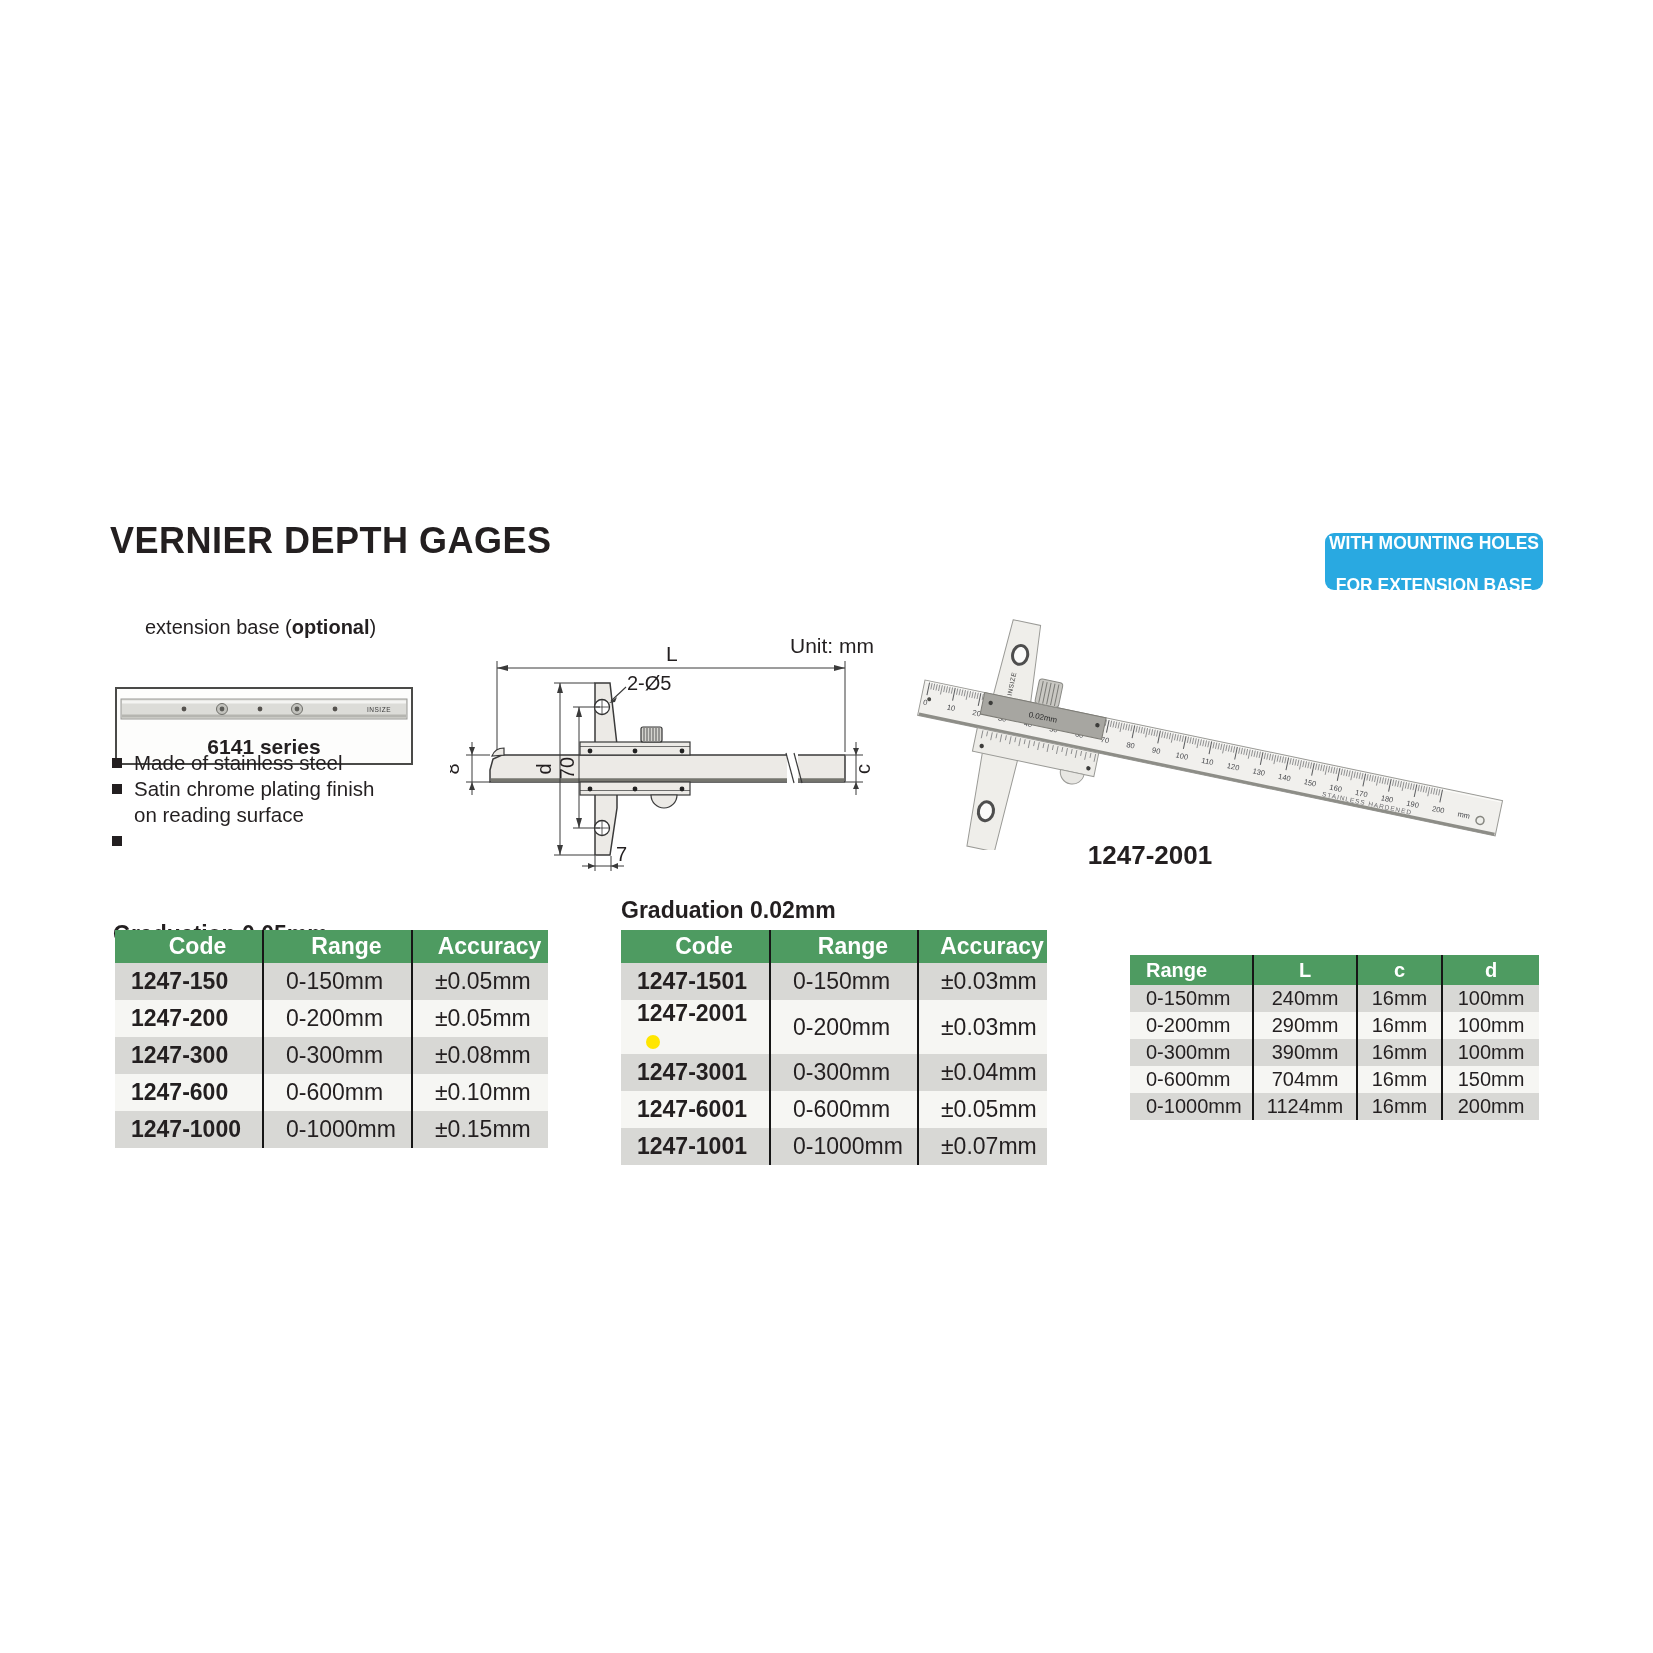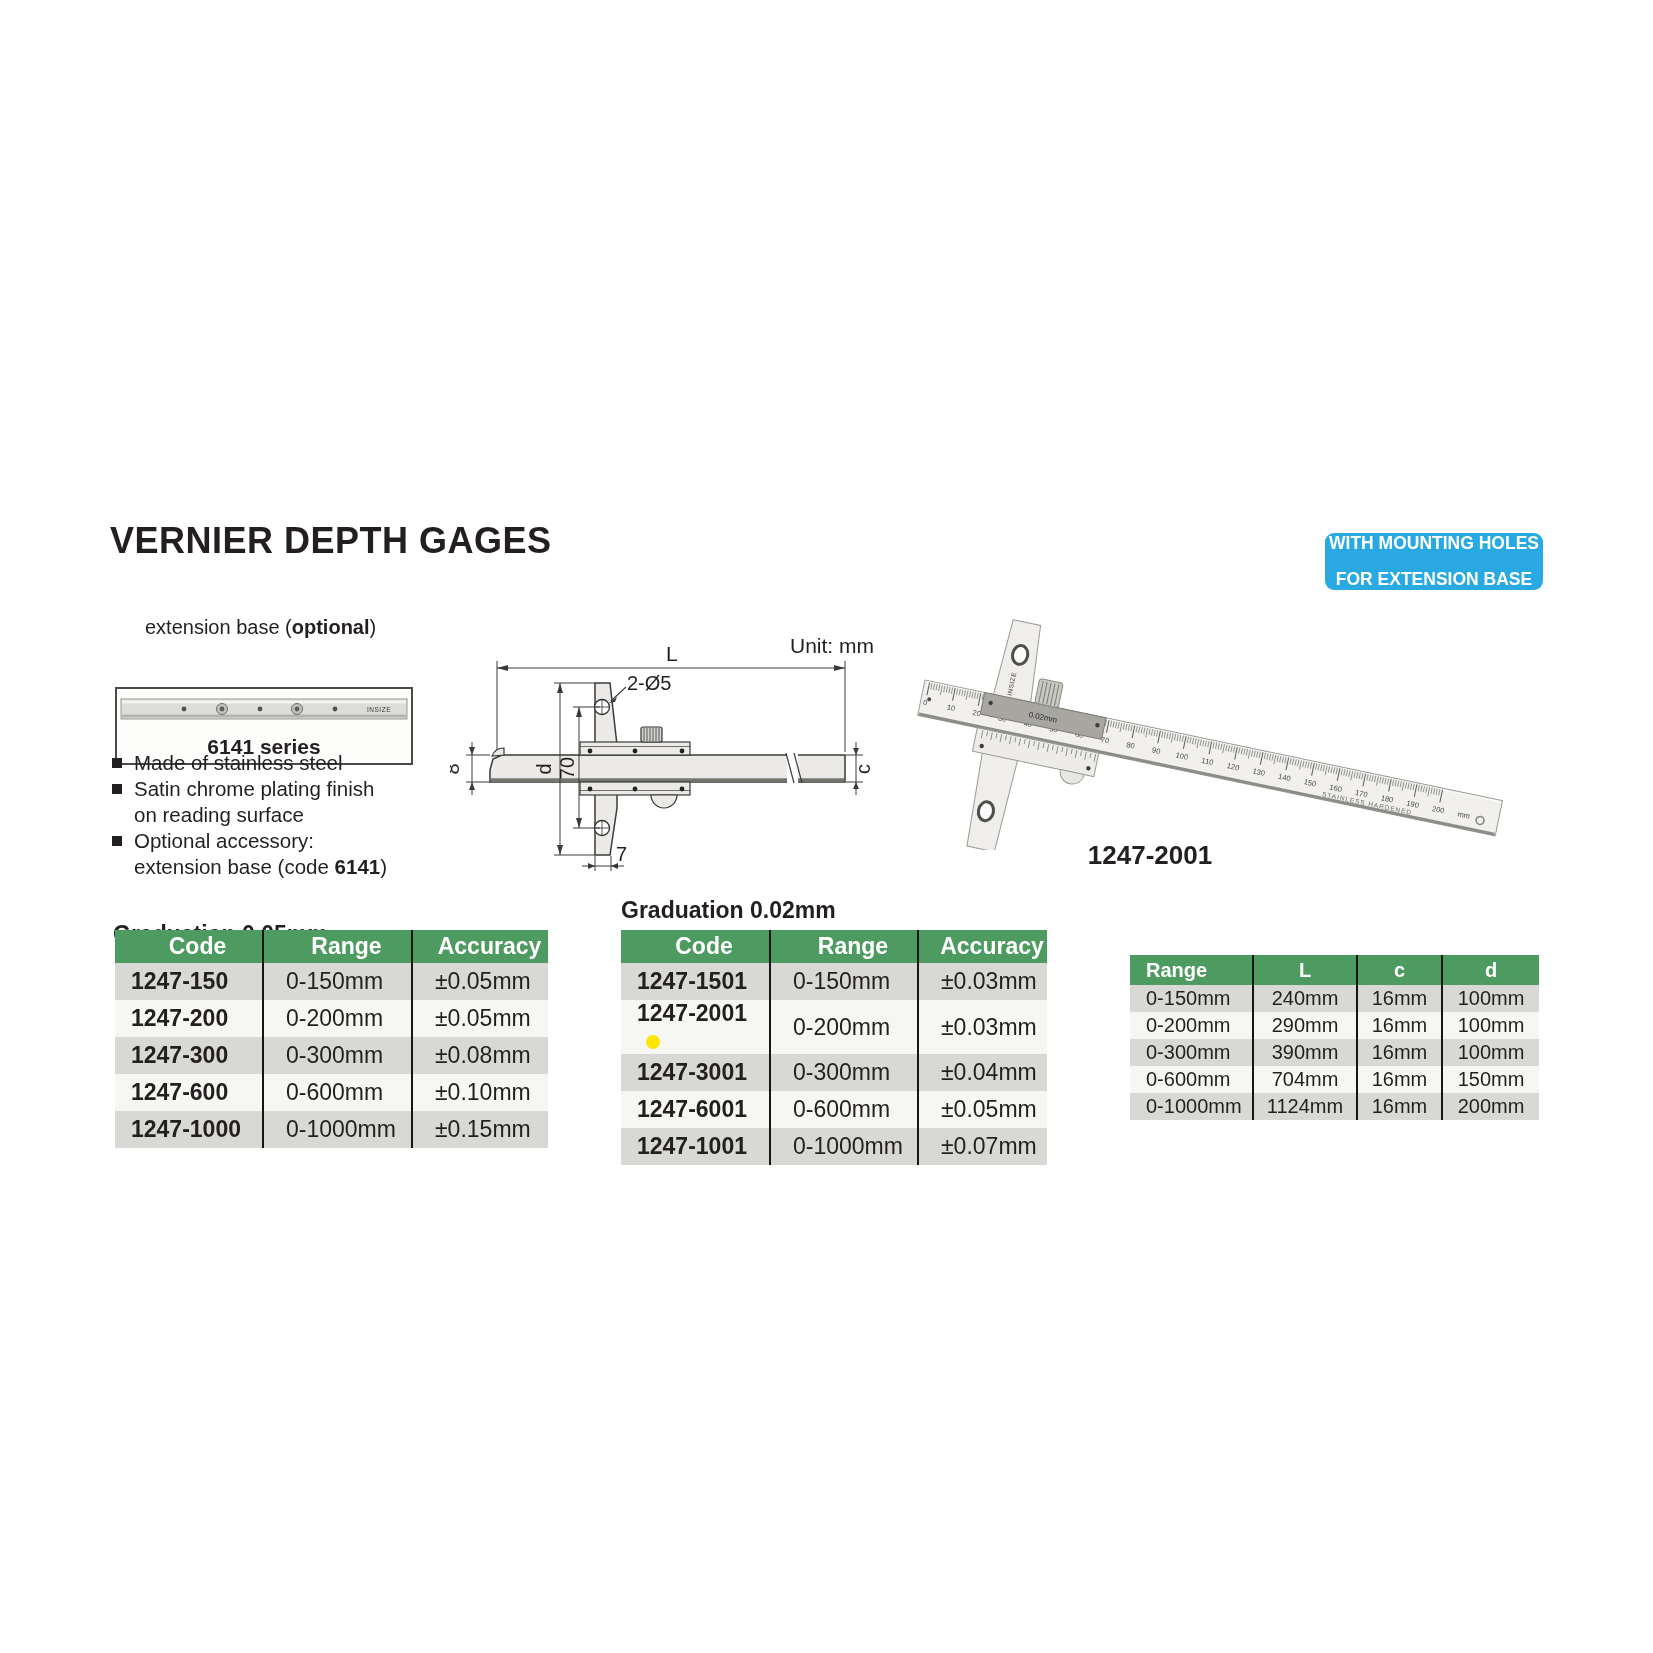--- a/index.html
+++ b/index.html
@@ -5,21 +5,21 @@
   html,body{margin:0;padding:0;background:#ffffff;}
   #canvas{position:relative;width:1653px;height:1653px;background:#ffffff;overflow:hidden;
           font-family:"Liberation Sans","DejaVu Sans",sans-serif;color:#231f20;}
   .abs{position:absolute;}
 
   
   #page-title{left:110px;top:520px;font-size:36px;font-weight:bold;letter-spacing:0.5px;}
 
   
   #badge{left:1325px;top:533px;width:218px;height:57px;background:#29a9e1;border-radius:9px;
-         display:flex;flex-direction:column;align-items:center;justify-content:space-between;}
+         display:flex;flex-direction:column;align-items:center;justify-content:flex-start;gap:21px;}
   #badge div{color:#ffffff;font-weight:bold;font-size:17.5px;line-height:21px;white-space:nowrap;}
 
   
   #accessory-label{left:145px;top:616px;font-size:20px;}
   #accessory-box{left:115px;top:650px;width:294px;height:74px;border:2px solid #4a4a48;
                  background:#fdfdfc;text-align:center;margin-top:37px;}
   #accessory-caption{margin-top:2px;font-size:21px;font-weight:bold;}
 
   
   #feature-list{left:110px;top:750px;width:300px;font-size:20.5px;line-height:26px;}
@@ -94,21 +94,20 @@
     <div class="feature">
       <span class="bullet"></span>
       <span>Made of stainless steel</span>
     </div>
     <div class="feature">
       <span class="bullet"></span>
       <span><span>Satin chrome plating finish</span><br><span>on reading surface</span></span>
     </div>
     <div class="feature">
       <span class="bullet"></span>
-      <span><span>Optional accessory:</span><br><span>extension base (code </span><b>6141</b><span>)</span></span>
     </div>
   </div>
 
   <svg class="abs" style="left:450px;top:595px;" width="430" height="290" viewBox="0 0 430 290">
     <text x="340" y="58" class="dim-label">Unit: mm</text>
 
     <polygon points="145,88 160,88 167,150 167,213 160,260 145,260" fill="#eceae6" stroke="#3a3a3a" stroke-width="1.5"></polygon>
 
     <line x1="47" y1="157" x2="47" y2="66" stroke="#3a3a3a" stroke-width="1"></line>
     <line x1="395" y1="157" x2="395" y2="66" stroke="#3a3a3a" stroke-width="1"></line>

